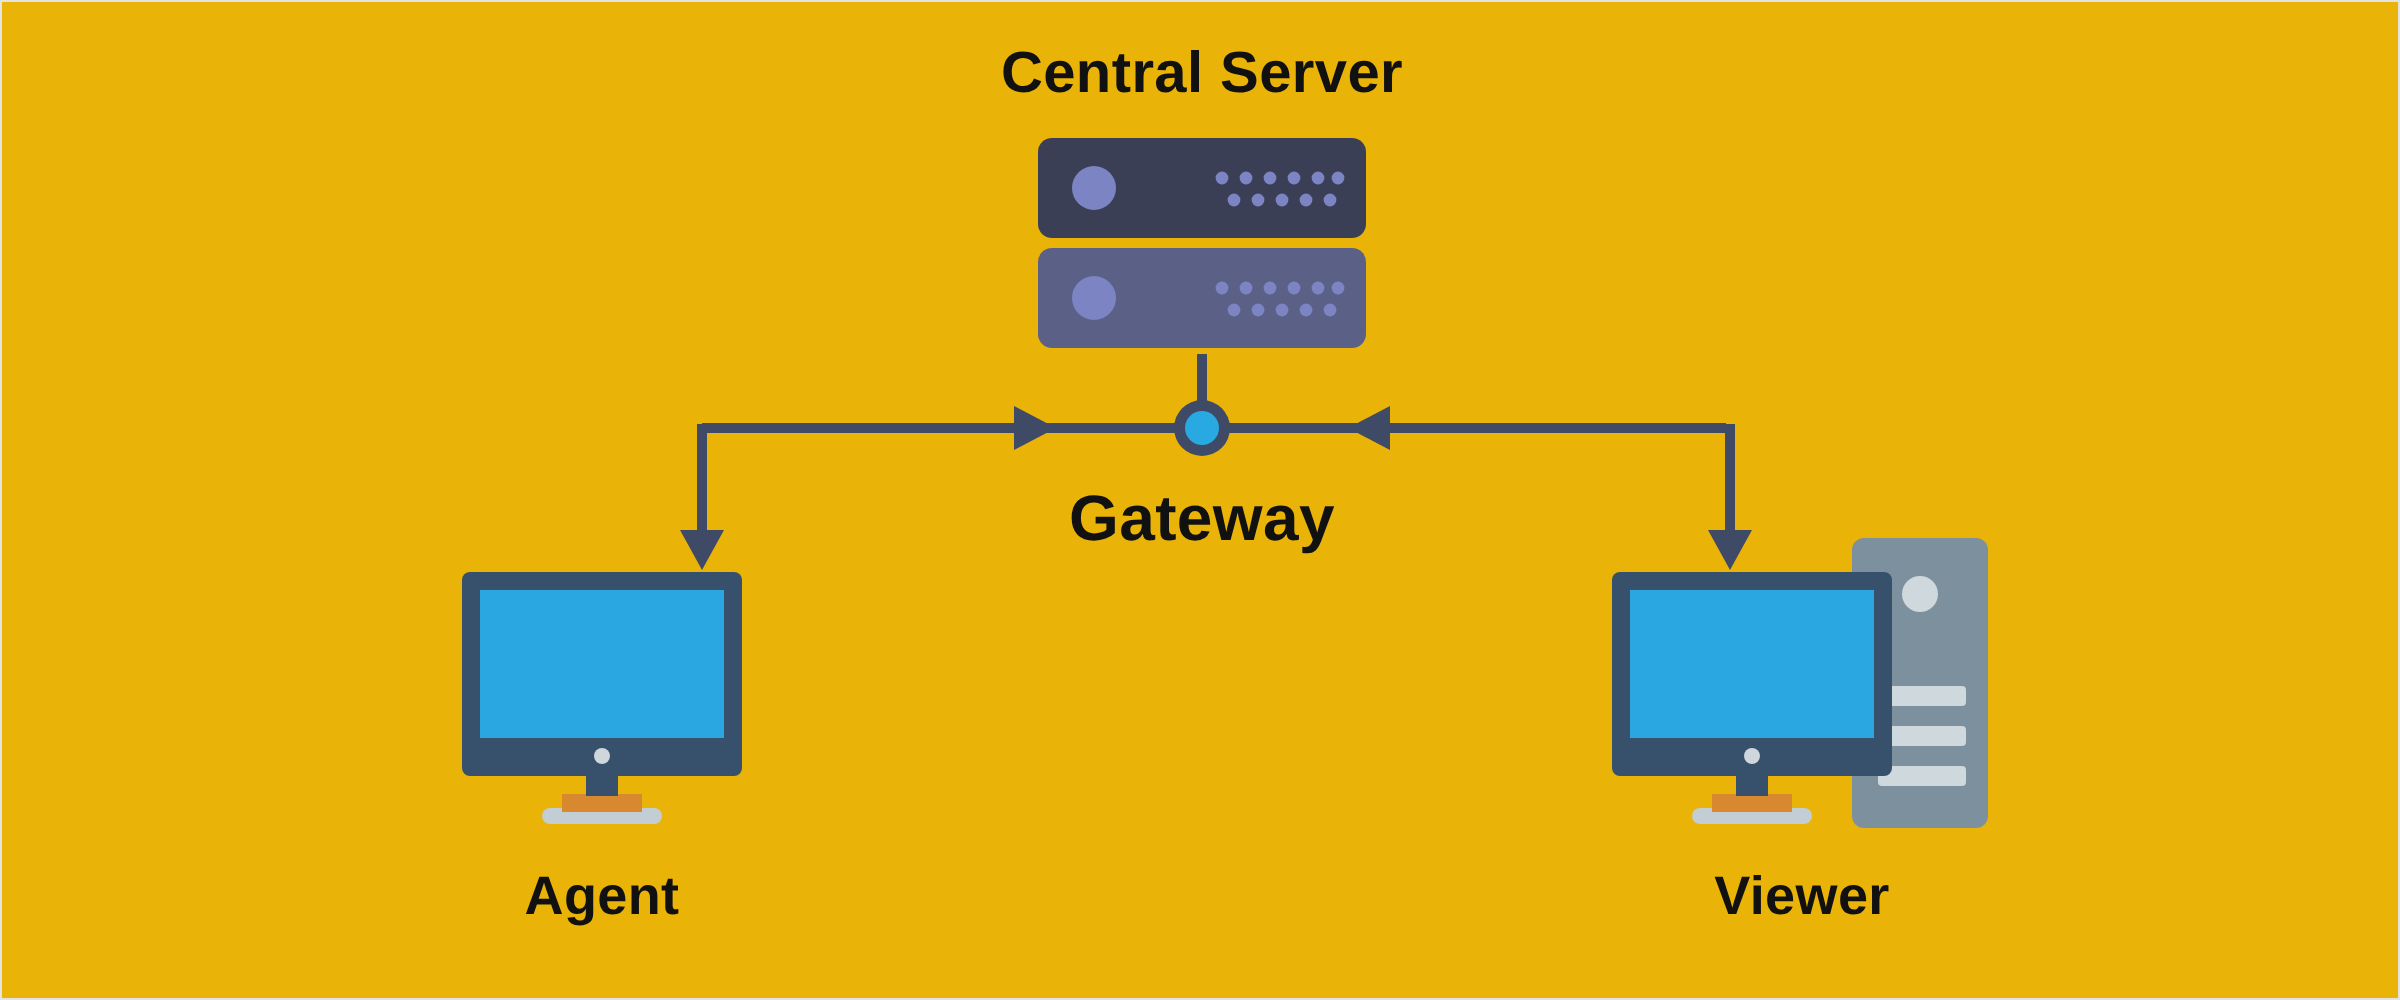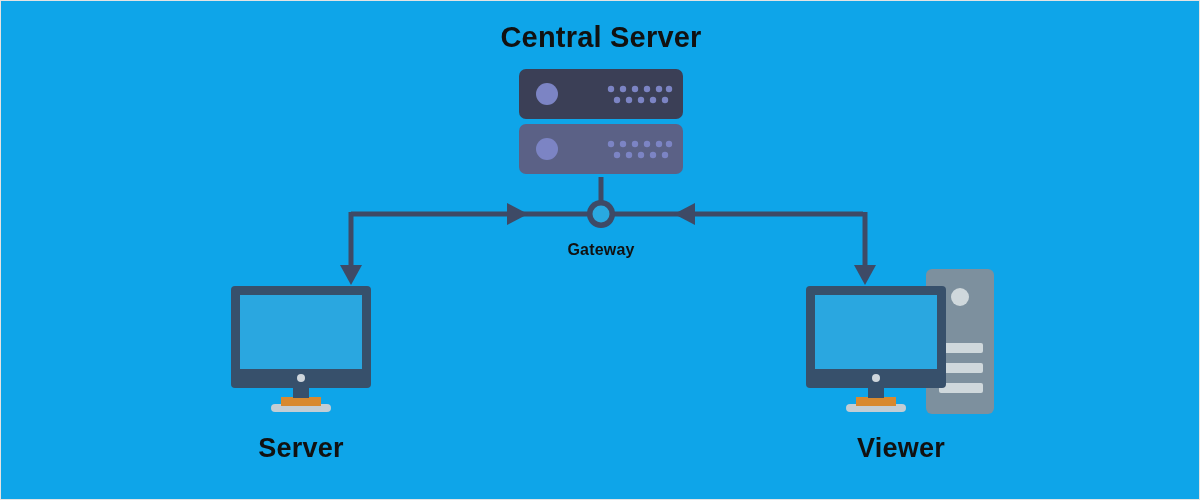--- a/index.html
+++ b/index.html
@@ -7,21 +7,21 @@
     padding: 0;
     background: #ffffff;
     font-family: "Liberation Sans", sans-serif;
   }
   .canvas {
     position: relative;
     width: 1200px;
     height: 500px;
     box-sizing: border-box;
     border: 1px solid #e3e3e3;
-    background: #0ea5e9;
+    background: #eab308;
     overflow: hidden;
   }
   .diagram-svg {
     position: absolute;
     left: 0;
     top: 0;
     width: 1200px;
     height: 500px;
   }
   .label {
@@ -34,21 +34,21 @@
   .label-title {
     left: 400px;
     top: 20px;
     width: 400px;
     font-size: 29px;
   }
   .label-gateway {
     left: 500px;
     top: 240px;
     width: 200px;
-    font-size: 16px;
+    font-size: 32px;
     text-align: center;
   }
   .label-viewer {
     left: 200px;
     top: 432px;
     width: 200px;
     font-size: 27px;
   }
   .label-agent {
     left: 800px;
@@ -137,16 +137,16 @@
       <rect x="855" y="396" width="40" height="9" fill="#d8892f"></rect>
       <rect x="867" y="386" width="16" height="11" fill="#37506b"></rect>
       <rect x="805" y="285" width="140" height="102" rx="4" fill="#37506b"></rect>
       <rect x="814" y="294" width="122" height="74" fill="#2aa7e0"></rect>
       <circle cx="875" cy="377" r="4" fill="#cfd6dc"></circle>
     </g>
   </svg>
 
   <div class="label label-title">Central Server</div>
   <div class="label label-gateway">Gateway</div>
-  <div class="label label-viewer">Server</div>
+  <div class="label label-viewer">Agent</div>
   <div class="label label-agent">Viewer</div>
 
 </div>
 
 </body></html>

